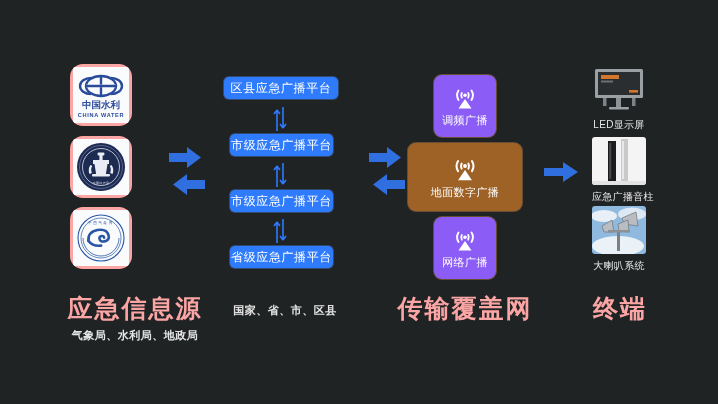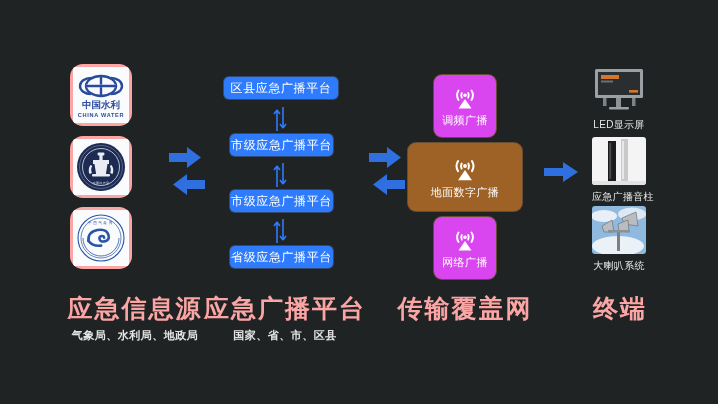--- a/index.html
+++ b/index.html
@@ -34,21 +34,21 @@
     letter-spacing: .6px;
     display: flex; align-items: center; justify-content: center;
     height: 22px;
     white-space: nowrap;
     box-shadow: 0 0 0 1px rgba(90,150,255,.35);
   }
   .vlink { position:absolute; width:16px; height:26px; }
 
   
   .trans-box {
-    background: #d946ef;
+    background: #8b5cf6;
     border-radius: 8px;
     display:flex; flex-direction:column; align-items:center; justify-content:center;
     color:#fff;
     box-shadow: 0 0 0 1px rgba(190,130,70,.45);
   }
   .trans-box .t-label {
     font-size: 11px; line-height:1; margin-top:5px; white-space:nowrap; letter-spacing:.4px;
   }
   .trans-box.big { background:#9e6227; }
 
@@ -281,21 +281,20 @@
     </svg>
     <div class="term-label" style="width:54px; margin-top:7px;">大喇叭系统</div>
   </div>
 
   <div class="sec-block" style="left:40px; top:296px; width:190px;">
     <div class="sec-title">应急信息源</div>
     <div class="sec-sub">气象局、水利局、地政局</div>
   </div>
 
   <div class="sec-block" style="left:190px; top:296px; width:190px;">
-    <div class="sec-title">应急广播平台</div>
     <div class="sec-sub">国家、省、市、区县</div>
   </div>
 
   <div class="sec-block" style="left:375px; top:296px; width:180px;">
     <div class="sec-title">传输覆盖网</div>
     <div class="sec-sub"></div>
   </div>
 
   <div class="sec-block" style="left:560px; top:296px; width:120px;">
     <div class="sec-title">终端</div>

